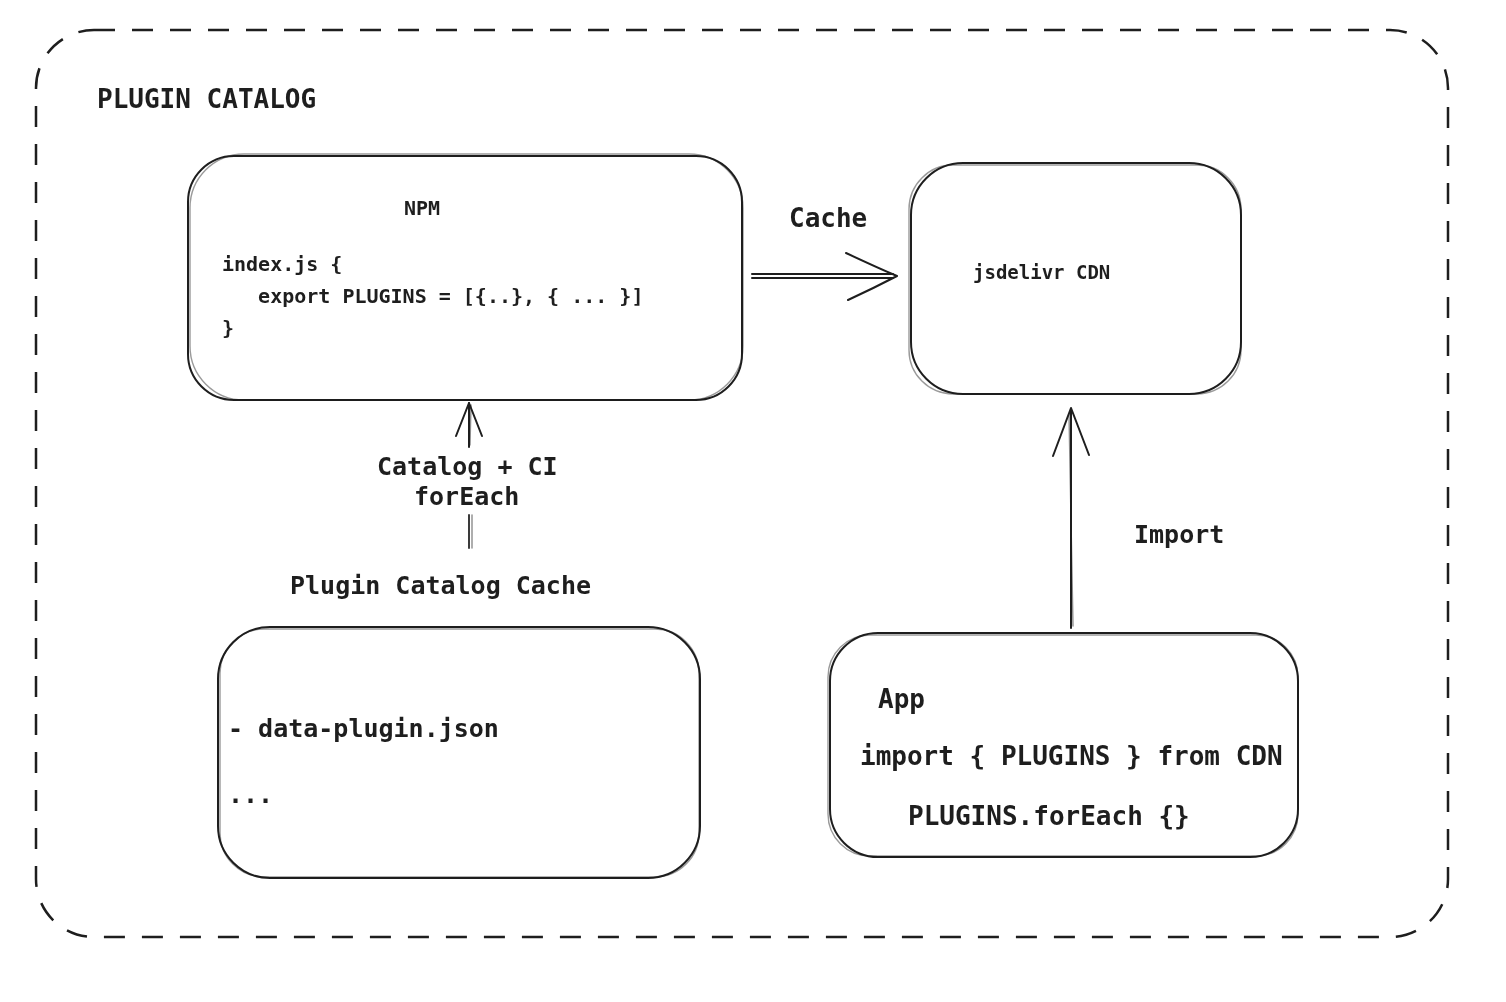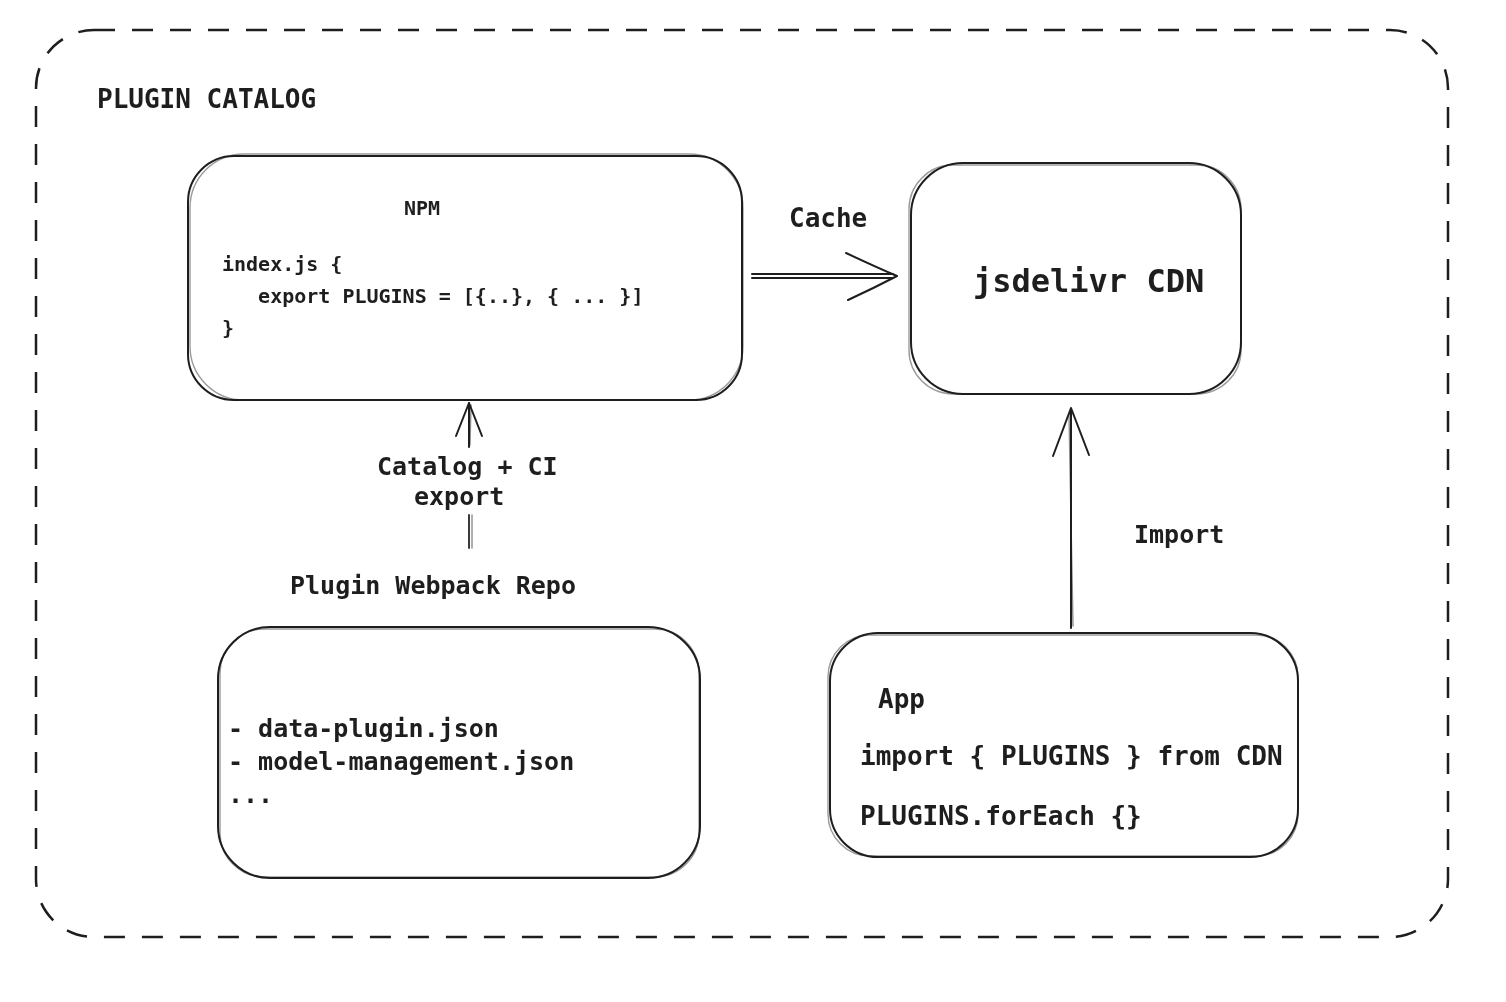--- a/index.html
+++ b/index.html
@@ -16,21 +16,21 @@
     position:absolute;
     color:#1e1e1e;
     font-family:"DejaVu Sans Mono","Liberation Mono",monospace;
     font-weight:600;
     font-size:20px;
     line-height:1.25;
     white-space:pre;
   }
   .fs25 { font-size:25px; }
   .fs26 { font-size:26px; }
-  .fs28 { font-size:32px; }
+  .fs28 { font-size:19px; }
   .code { line-height:32px; }
   .repoitem { font-size:25px; line-height:33px; }
 
   
   .box      { fill:none; stroke:#1e1e1e; stroke-width:2; }
   .box-echo { fill:none; stroke:#1e1e1e; stroke-width:1.4; opacity:.45; }
   .edge     { fill:none; stroke:#1e1e1e; stroke-width:2; stroke-linecap:round; stroke-linejoin:round; }
   .edge-echo{ fill:none; stroke:#1e1e1e; stroke-width:1.4; opacity:.5; stroke-linecap:round; }
   .boundary { fill:none; stroke:#1e1e1e; stroke-width:2.5; stroke-dasharray:21 17; }
   .stub-dark{ stroke:#3a3a3a; stroke-width:2; }
@@ -91,26 +91,25 @@
   <div class="t" style="left:404px; top:196px;">NPM</div>
   <div class="t code" style="left:222px; top:248px;">index.js {</div>
   <div class="t code" style="left:222px; top:280px;">   export PLUGINS = [{..}, { ... }]</div>
   <div class="t code" style="left:222px; top:312px;">}</div>
 
   <div class="t fs26" style="left:789px; top:202px;">Cache</div>
 
   <div class="t fs28" style="left:973px; top:261px;">jsdelivr CDN</div>
 
   <div class="t fs25" style="left:377px; top:451px;">Catalog + CI</div>
-  <div class="t fs25" style="left:414px; top:481px;">export</div>
+  <div class="t fs25" style="left:414px; top:481px;">forEach</div>
 
-  <div class="t fs25" style="left:290px; top:570px;">Plugin Webpack Repo</div>
+  <div class="t fs25" style="left:290px; top:570px;">Plugin Catalog Cache</div>
   <div class="t repoitem" style="left:228px; top:712px;text-align:center;">- data-plugin.json</div>
-  <div class="t repoitem" style="left:228px; top:745px;">- model-management.json</div>
   <div class="t repoitem" style="left:228px; top:778px;">...</div>
 
   <div class="t fs25" style="left:1110px; top:519px;margin-left:24px;">Import</div>
 
   <div class="t fs26" style="left:878px; top:683px;">App</div>
   <div class="t fs26" style="left:860px; top:740px;">import { PLUGINS } from CDN</div>
-  <div class="t fs26" style="left:860px; top:800px;">PLUGINS.forEach {}</div>
+  <div class="t fs26" style="left:908px; top:800px;">PLUGINS.forEach {}</div>
 
 </div>
 
 </body></html>

